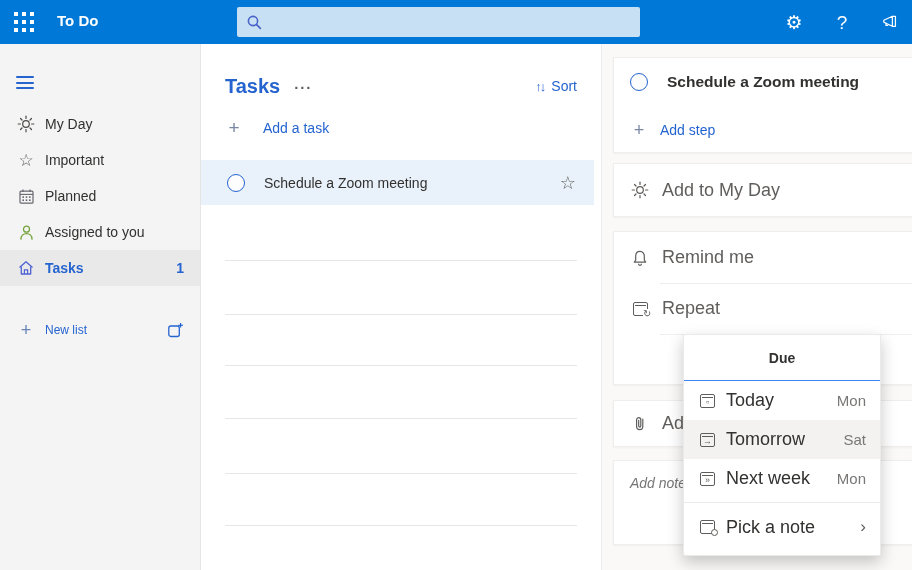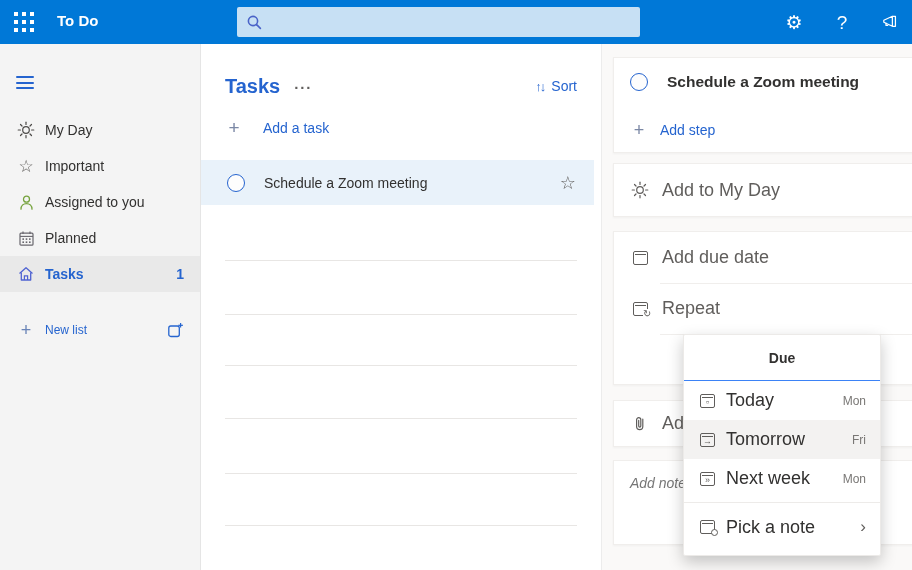--- a/index.html
+++ b/index.html
@@ -21,21 +21,21 @@
   .topbar-right .tb-ic { width:20px; height:20px; display:flex; align-items:center; justify-content:center;
     color:#fff; font-size:19px; cursor:pointer; }
   .help-glyph { font-size:17px; line-height:1; }
 
   
   .sidebar { position:absolute; left:0; top:44px; width:201px; height:526px; background:#f4f4f4;
     border-right:1px solid #e5e5e5; }
   .hamburger { position:absolute; left:16px; top:32px; width:18px; height:13px; display:flex;
     flex-direction:column; justify-content:space-between; cursor:pointer; }
   .hamburger span { height:2px; background:#2564cf; border-radius:1px; }
-  .nav { position:absolute; left:0; top:68px; width:100%; }
+  .nav { position:absolute; left:0; top:62px; width:100%; }
   .nav-item { height:36px; display:flex; align-items:center; padding:0 16px; font-size:14px;
     color:#323130; cursor:pointer; }
   .nav-item .nav-ic { width:20px; display:flex; align-items:center; justify-content:center; }
   .nav-item .nav-label { margin-left:9px; }
   .nav-item.selected { background:#e9e9e9; }
   .nav-item.selected .nav-label { color:#2564cf; font-weight:bold; }
   .nav-count { margin-left:auto; color:#2564cf; font-size:14px; font-weight:bold; }
   .glyph-icon { font-size:17px; color:#605e5c; line-height:1; }
   .newlist-row { position:absolute; left:0; top:268px; width:100%; height:36px; display:flex;
     align-items:center; padding:0 16px; cursor:pointer; }
@@ -93,21 +93,21 @@
     border:1.2px solid #5f5d5b; border-radius:50%; background:#fff; }
 
   
   .due-popup { position:absolute; left:683px; top:334px; width:198px; z-index:30; background:#fff;
     border:1px solid #eceae8; border-radius:2px; box-shadow:0 6px 16px rgba(0,0,0,0.22); padding-bottom:4px; }
   .due-header { height:46px; display:flex; align-items:center; justify-content:center;
     font-size:14px; font-weight:bold; color:#323130; border-bottom:1px solid #3b82f6; }
   .due-option { height:39px; display:flex; align-items:center; padding:0 14px 0 16px; cursor:pointer; }
   .due-option.highlighted { background:#f3f2f1; }
   .due-option .opt-label { margin-left:11px; font-size:18px; color:#323130; }
-  .due-option .opt-day { margin-left:auto; font-size:12px; color:#797775; }
+  .due-option .opt-day { margin-left:auto; font-size:15px; color:#797775; }
   .due-option.pick-row { border-top:1px solid #edebe9; height:49px; margin-top:4px; }
   .opt-chevron { margin-left:auto; font-size:17px; color:#605e5c; }
   svg { display:block; }
 </style>
 </head>
 <body>
 
 <div class="app">
 
   <header class="topbar">
@@ -168,44 +168,44 @@
         </span>
         <span class="nav-label">My Day</span>
       </div>
       <div class="nav-item">
         <span class="nav-ic glyph-icon">☆</span>
         <span class="nav-label">Important</span>
       </div>
       <div class="nav-item">
         <span class="nav-ic">
           <svg width="17" height="17" viewBox="0 0 17 17">
-            <circle cx="8.5" cy="5.2" r="3" fill="none" stroke="#76a33e" stroke-width="1.3"></circle>
-            <path d="M3 15.2 C3 11.6 5.5 9.6 8.5 9.6 C11.5 9.6 14 11.6 14 15.2" fill="none" stroke="#76a33e" stroke-width="1.3" stroke-linecap="round"></path>
-          </svg>
-        </span>
-        <span class="nav-label">Assigned to you</span>
-      </div>
-      <div class="nav-item">
-        <span class="nav-ic">
-          <svg width="17" height="17" viewBox="0 0 17 17">
             <rect x="2" y="3.2" width="13" height="12" rx="1" fill="none" stroke="#68666d" stroke-width="1.2"></rect>
             <line x1="2" y1="6.4" x2="15" y2="6.4" stroke="#68666d" stroke-width="1.1"></line>
             <line x1="5" y1="1.5" x2="5" y2="4" stroke="#68666d" stroke-width="1.2"></line>
             <line x1="12" y1="1.5" x2="12" y2="4" stroke="#68666d" stroke-width="1.2"></line>
             <g fill="#68666d">
               <rect x="4.4" y="8.3" width="1.6" height="1.6"></rect>
                 <rect x="7.7" y="8.3" width="1.6" height="1.6"></rect>
                 <rect x="11" y="8.3" width="1.6" height="1.6"></rect>
               <rect x="4.4" y="11.4" width="1.6" height="1.6"></rect>
                 <rect x="7.7" y="11.4" width="1.6" height="1.6"></rect>
                 <rect x="11" y="11.4" width="1.6" height="1.6"></rect>
             </g>
           </svg>
         </span>
         <span class="nav-label">Planned</span>
+      </div>
+      <div class="nav-item">
+        <span class="nav-ic">
+          <svg width="17" height="17" viewBox="0 0 17 17">
+            <circle cx="8.5" cy="5.2" r="3" fill="none" stroke="#76a33e" stroke-width="1.3"></circle>
+            <path d="M3 15.2 C3 11.6 5.5 9.6 8.5 9.6 C11.5 9.6 14 11.6 14 15.2" fill="none" stroke="#76a33e" stroke-width="1.3" stroke-linecap="round"></path>
+          </svg>
+        </span>
+        <span class="nav-label">Assigned to you</span>
       </div>
       <div class="nav-item selected">
         <span class="nav-ic">
           <svg width="18" height="18" viewBox="0 0 18 18">
             <path d="M2.5 8.6 L9 2.8 L15.5 8.6" fill="none" stroke="#4f63d2" stroke-width="1.3" stroke-linejoin="round"></path>
             <path d="M4.3 7.4 V15 H13.7 V7.4" fill="none" stroke="#4f63d2" stroke-width="1.3" stroke-linejoin="round"></path>
             <path d="M7.4 15 V10.8 H10.6 V15" fill="none" stroke="#4f63d2" stroke-width="1.2"></path>
           </svg>
         </span>
         <span class="nav-label">Tasks</span>
@@ -276,27 +276,30 @@
               <line x1="13" y1="13" x2="14.5" y2="14.5"></line>
             <line x1="3.5" y1="14.5" x2="5" y2="13"></line>
               <line x1="13" y1="5" x2="14.5" y2="3.5"></line>
           </g>
         </svg>
       </span>
       <span class="detail-label">Add to My Day</span>
     </div>
 
     <div class="card card3">
-      <div class="row-sep" style="top:51px"></div>
       <div class="detail-row">
         <span class="detail-ic">
-          <span class="mini-cal"></span>
-        </span>
-        <span class="detail-label">Add due date</span>
-      </div>
+          <svg width="18" height="18" viewBox="0 0 18 18">
+            <path d="M9 2.3 C6.2 2.3 4.7 4.6 4.7 7.3 V11 L3.3 13.1 H14.7 L13.3 11 V7.3 C13.3 4.6 11.8 2.3 9 2.3 Z" fill="none" stroke="#5f5d5b" stroke-width="1.2" stroke-linejoin="round"></path>
+            <path d="M7.5 14.8 a1.5 1.5 0 0 0 3 0" fill="none" stroke="#5f5d5b" stroke-width="1.2"></path>
+          </svg>
+        </span>
+        <span class="detail-label">Remind me</span>
+      </div>
+      <div class="row-sep" style="top:51px"></div>
       <div class="row-sep" style="top:102px"></div>
       <div class="detail-row">
         <span class="detail-ic">
           <span class="mini-cal">
               <span class="corner-glyph">↻</span>
             </span>
         </span>
         <span class="detail-label">Repeat</span>
       </div>
     </div>
@@ -322,21 +325,21 @@
         <span class="cal-glyph">▫</span>
       </span>
       <span class="opt-label">Today</span>
       <span class="opt-day">Mon</span>
     </div>
     <div class="due-option highlighted">
       <span class="mini-cal">
         <span class="cal-glyph">→</span>
       </span>
       <span class="opt-label">Tomorrow</span>
-      <span class="opt-day">Fri</span>
+      <span class="opt-day">Sat</span>
     </div>
     <div class="due-option">
       <span class="mini-cal">
         <span class="cal-glyph">»</span>
       </span>
       <span class="opt-label">Next week</span>
       <span class="opt-day">Mon</span>
     </div>
     <div class="due-option pick-row">
       <span class="mini-cal">

